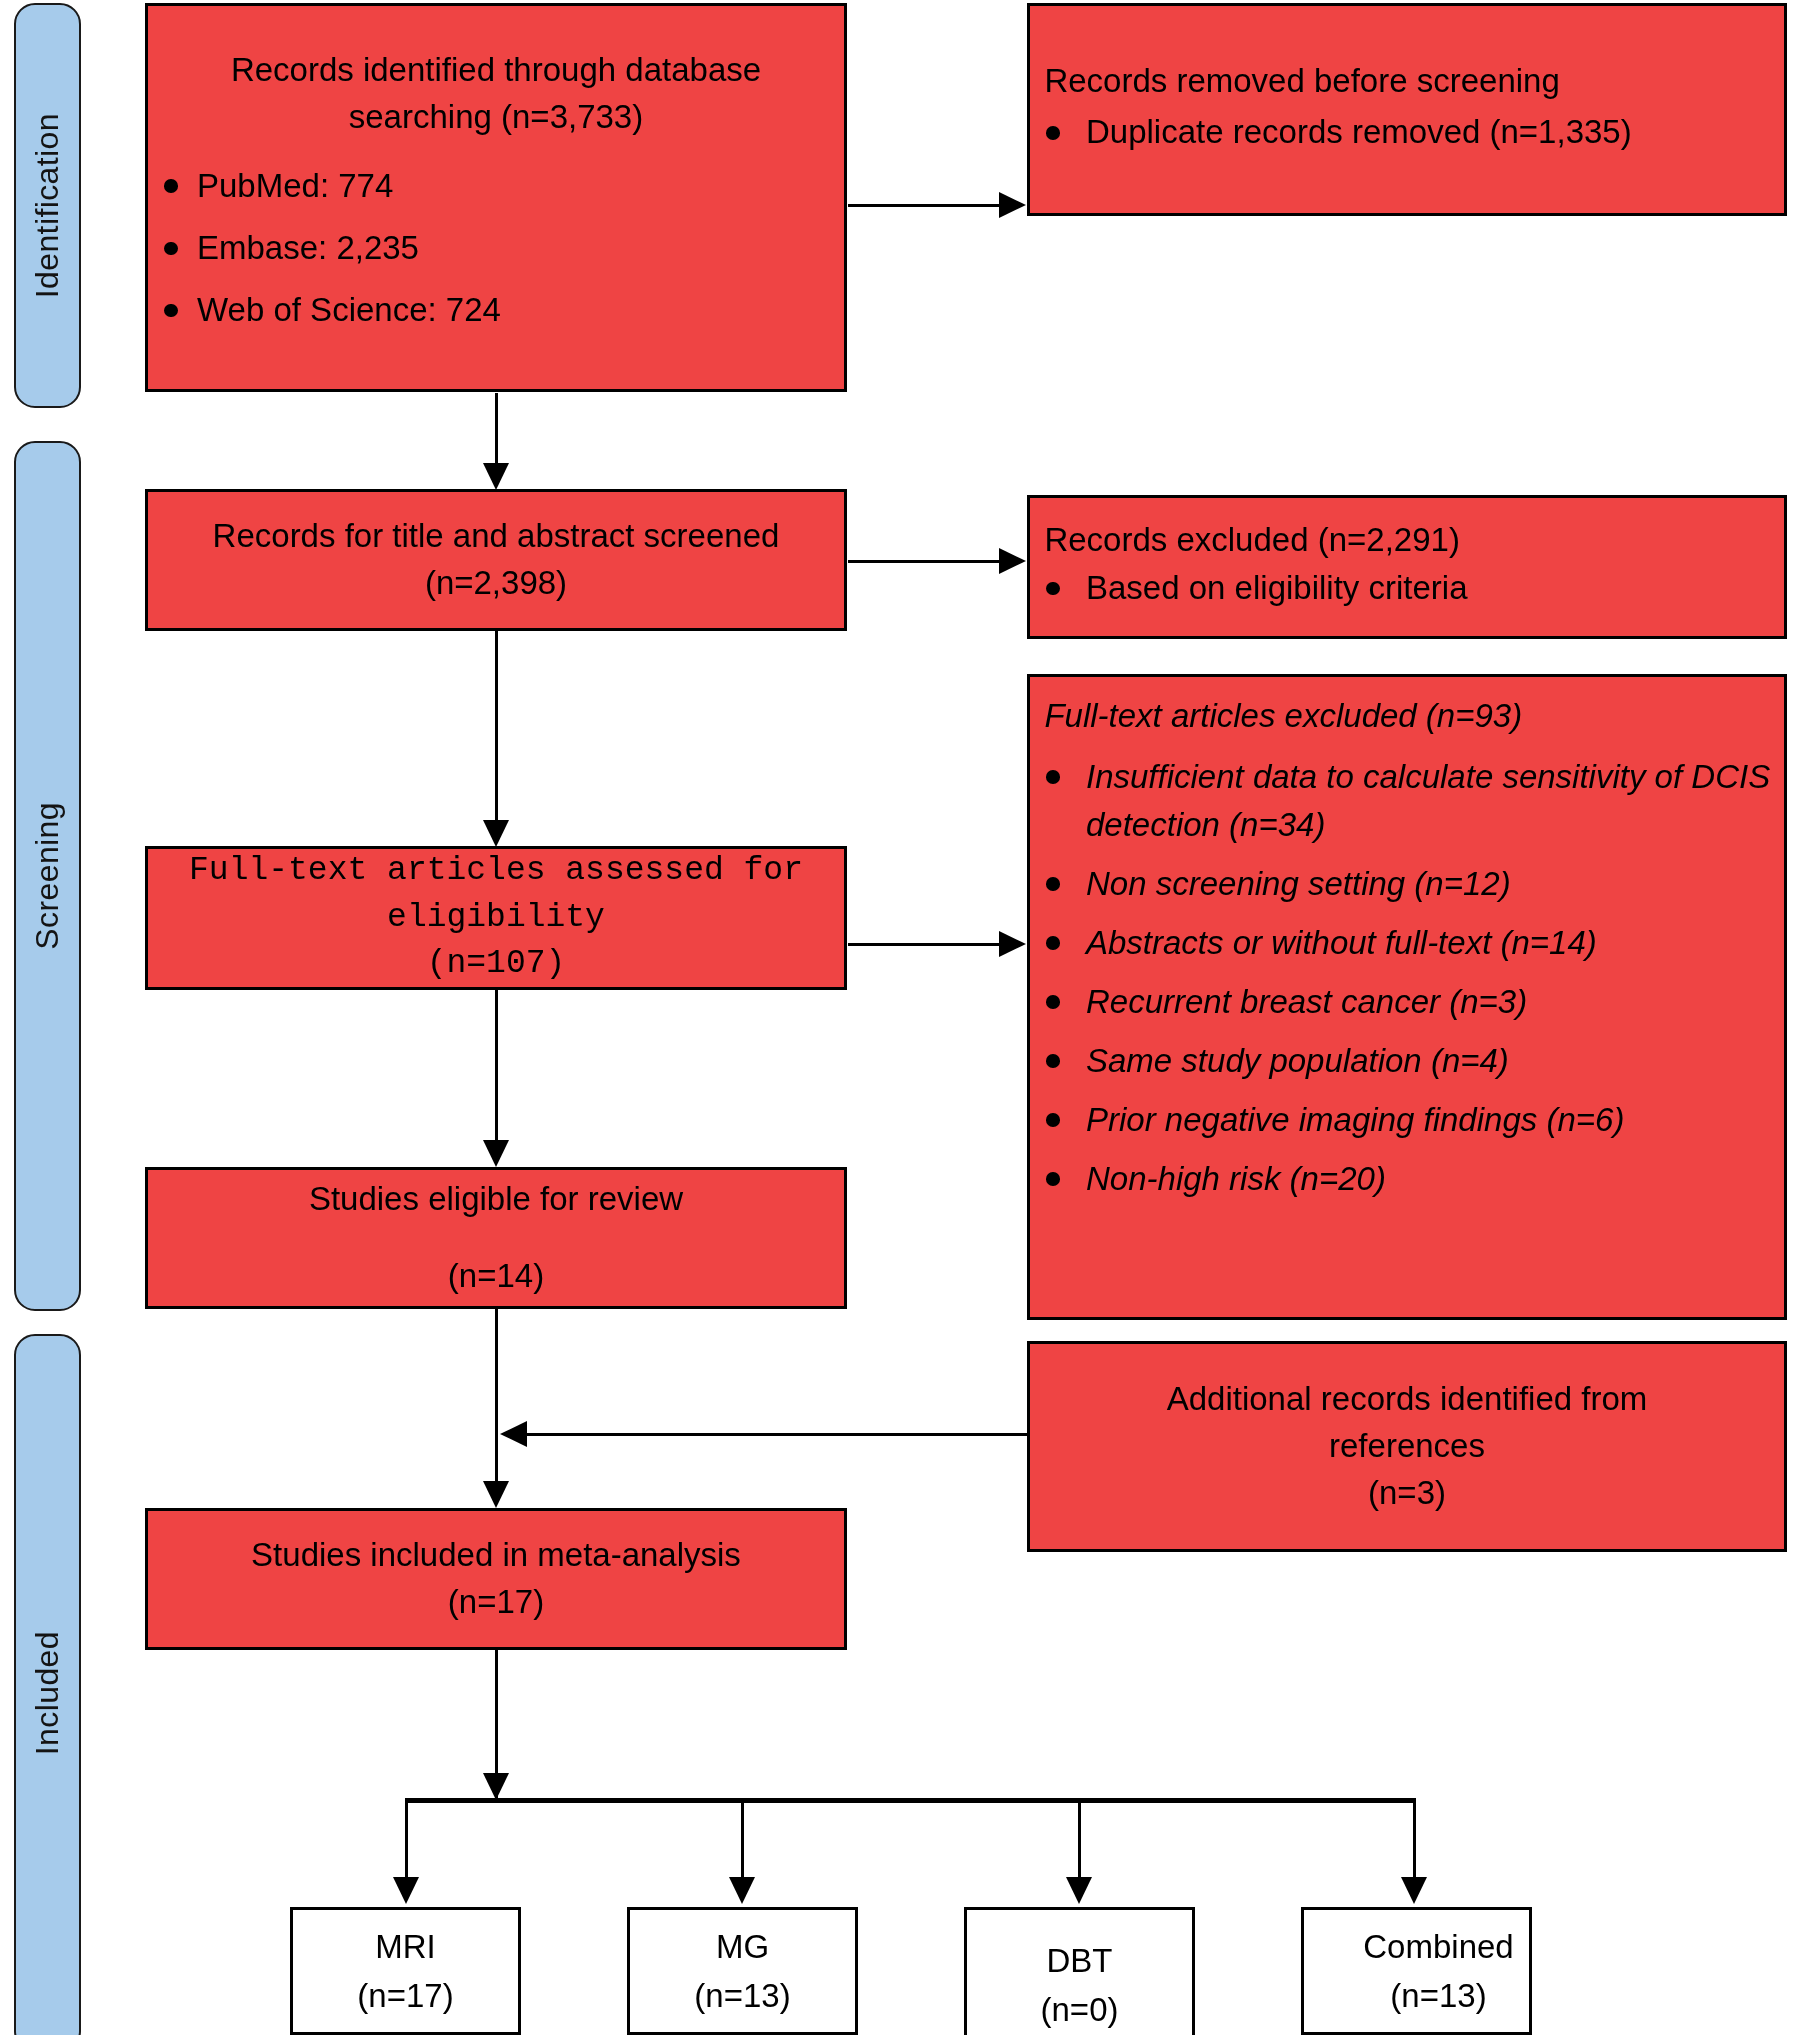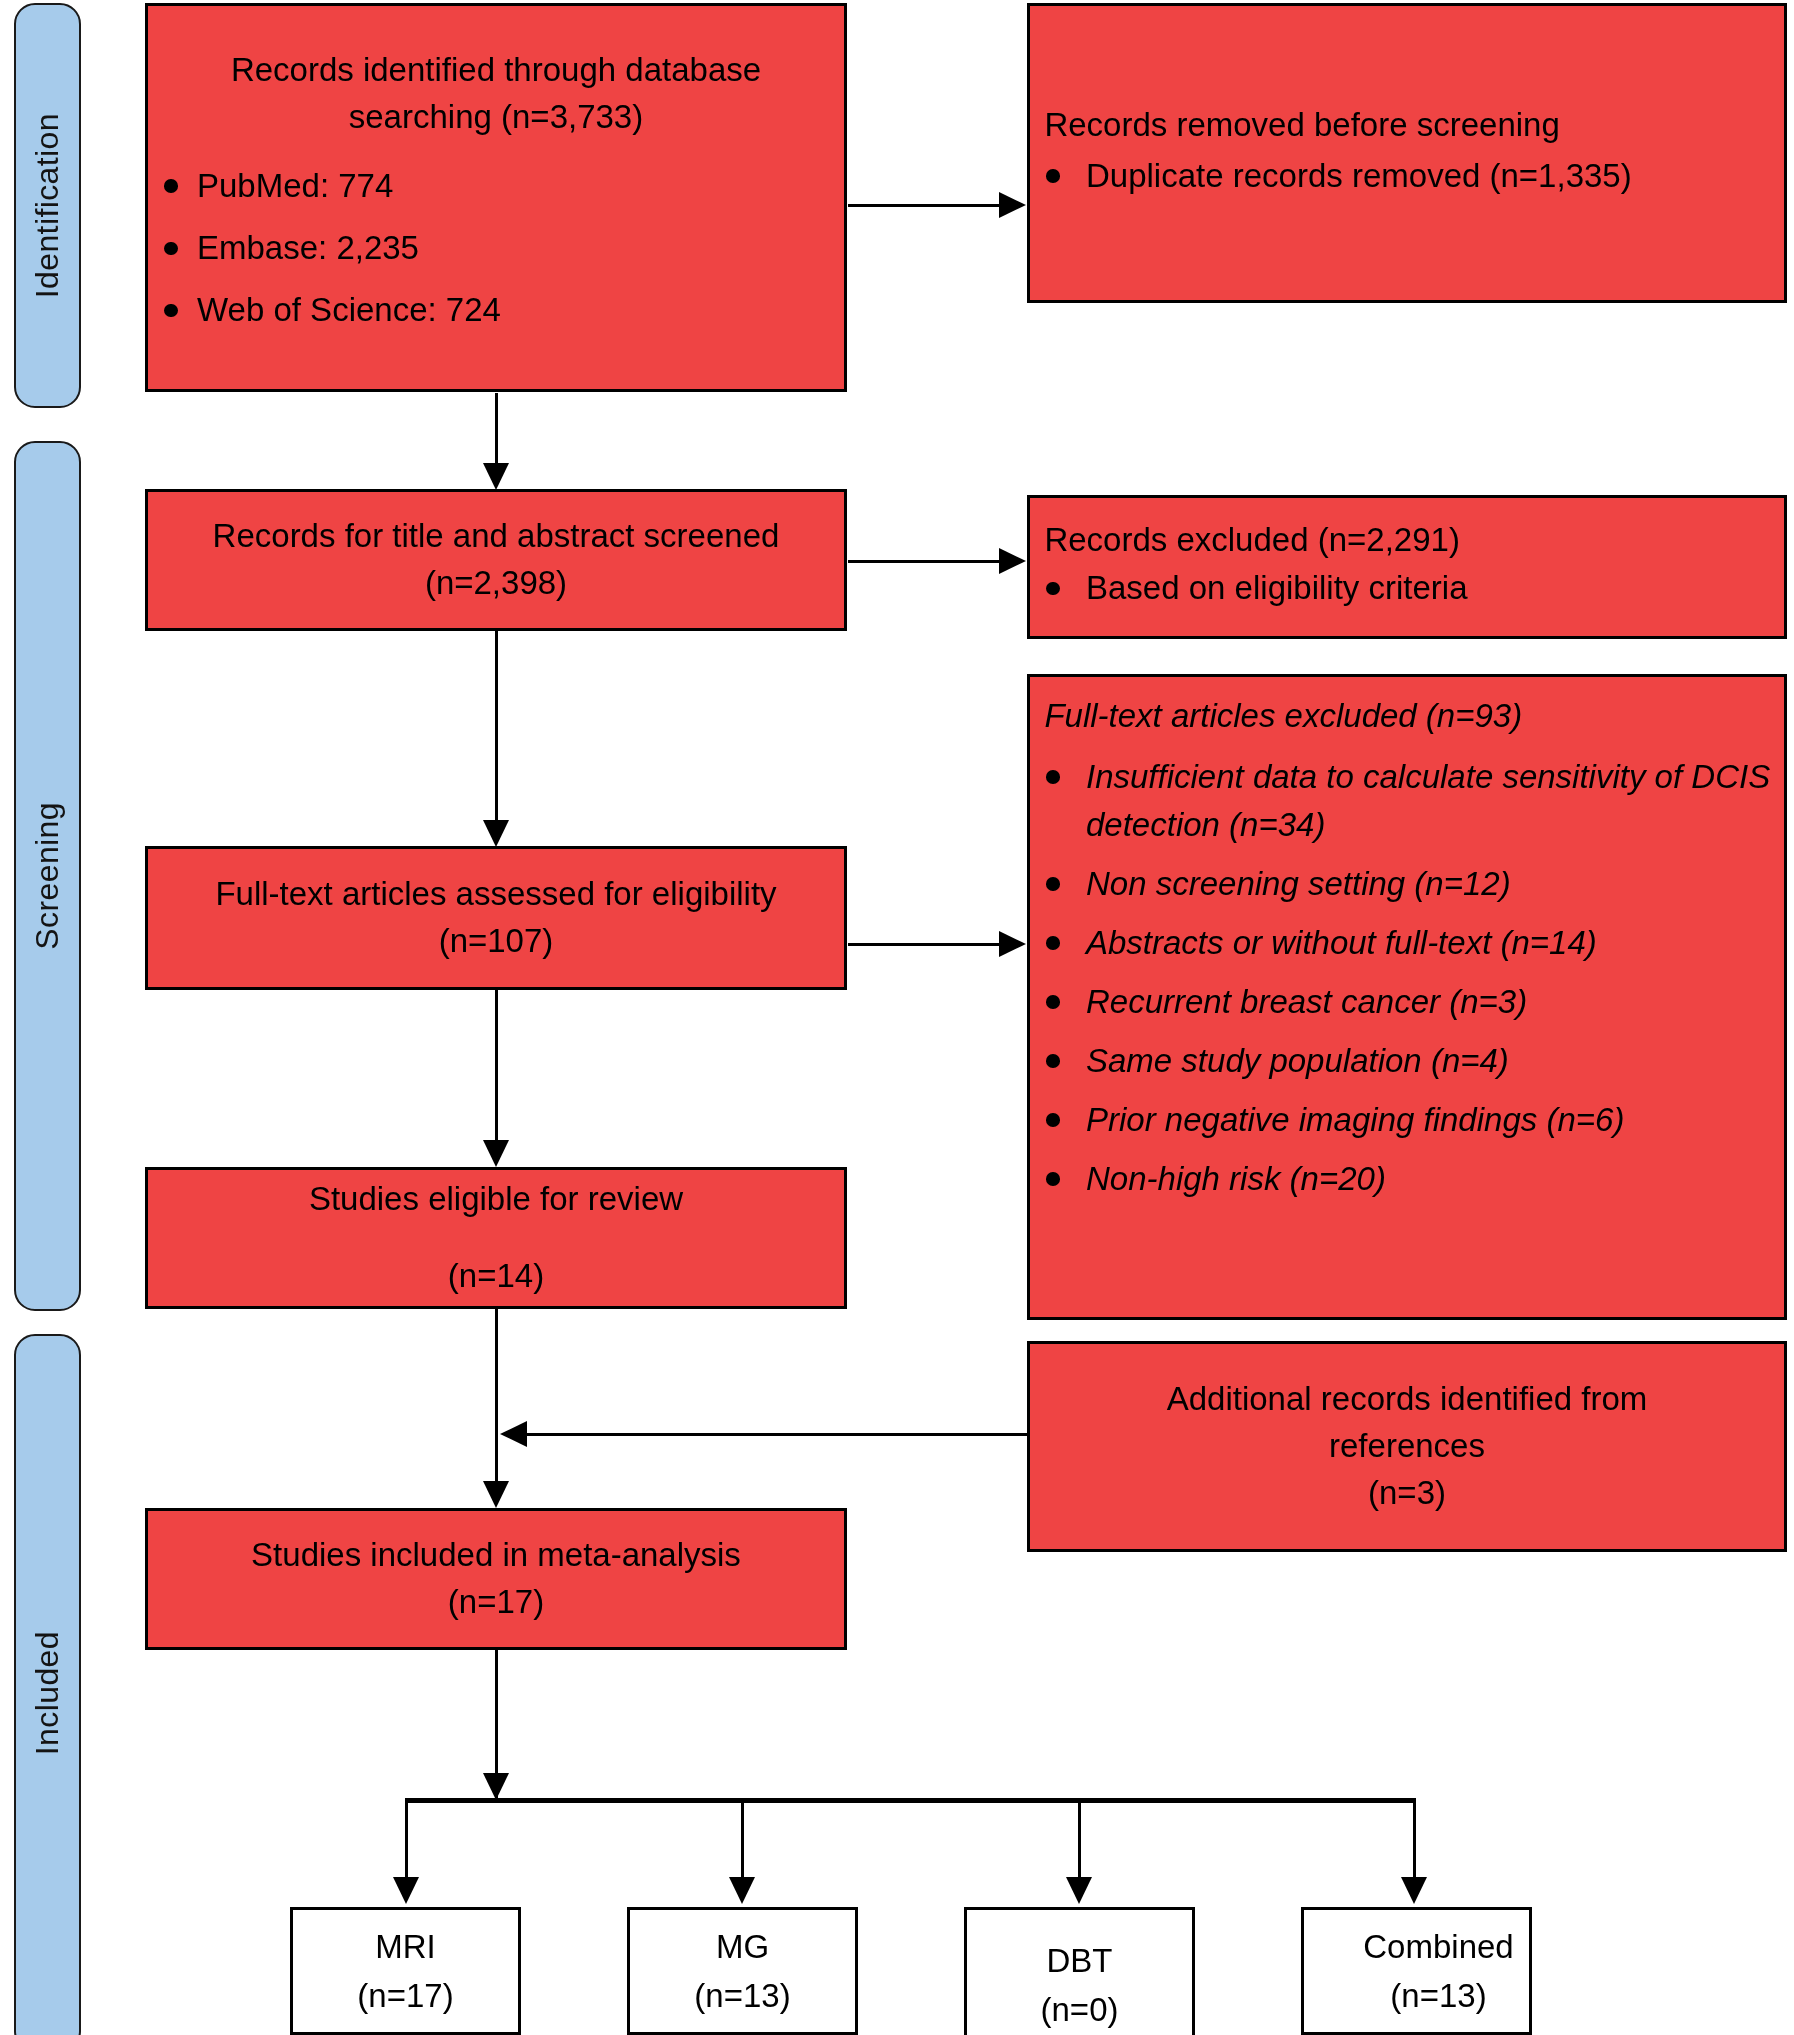--- a/index.html
+++ b/index.html
@@ -148,21 +148,21 @@
 
   <div class="box" style="left:145px; top:3.2px; width:702px; height:389px;">
     <div class="box-title" style="text-align:center; margin-bottom:21px;">Records identified through database searching (n=3,733)</div>
     <ul class="bullets loose">
       <li>PubMed: 774</li>
       <li>Embase: 2,235</li>
       <li>Web of Science: 724</li>
     </ul>
   </div>
 
-  <div class="box" style="left:1027px; top:3.2px; width:760px; height:300px;">
+  <div class="box" style="left:1027px; top:3.2px; width:760px; height:213px;">
     <div class="box-title" style="margin-bottom:3.2px;">Records removed before screening</div>
     <ul class="bullets wide">
       <li>Duplicate records removed (n=1,335)</li>
     </ul>
   </div>
 
   <div class="box center" style="left:145px; top:489px; width:702px; height:142px;">
     <div class="box-title">Records for title and abstract screened</div>
     <div class="box-title">(n=2,398)</div>
   </div>
@@ -180,21 +180,21 @@
       <li style="margin-bottom:11.2px;">Insufficient data to calculate sensitivity of DCIS detection (n=34)</li>
       <li style="margin-bottom:11.2px;">Non screening setting (n=12)</li>
       <li style="margin-bottom:11.2px;">Abstracts or without full-text (n=14)</li>
       <li style="margin-bottom:11.2px;">Recurrent breast cancer (n=3)</li>
       <li style="margin-bottom:11.2px;">Same study population (n=4)</li>
       <li style="margin-bottom:11.2px;">Prior negative imaging findings (n=6)</li>
       <li>Non-high risk (n=20)</li>
     </ul>
   </div>
 
-  <div class="box center" style="left:145px; top:846px; width:702px; height:144px;">
+  <div class="box center" style="left:145px; top:846px; width:702px; height:144px;font-family:Liberation Mono, monospace;">
     <div class="box-title">Full-text articles assessed for eligibility</div>
     <div class="box-title">(n=107)</div>
   </div>
 
   <div class="box center" style="left:145px; top:1167px; width:702px; height:142px;gap:30px;">
     <div class="box-title">Studies eligible for review</div>
     <div class="box-title">(n=14)</div>
   </div>
 
   <div class="box center" style="left:1027px; top:1341px; width:760px; height:211px;">

